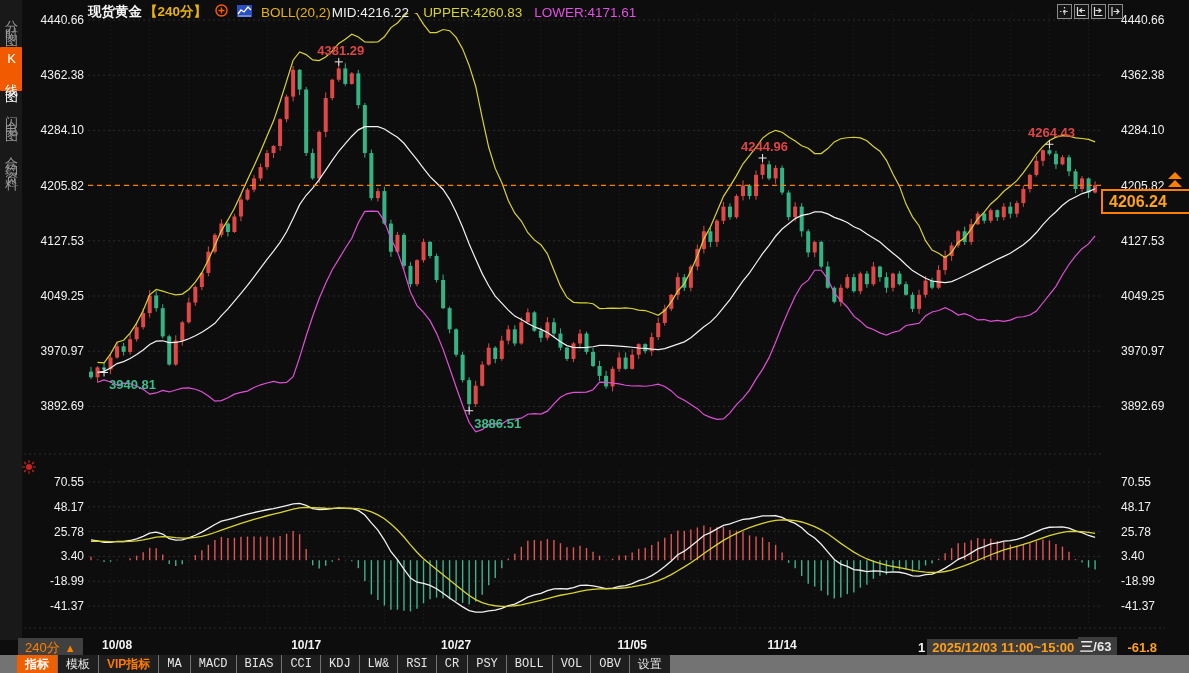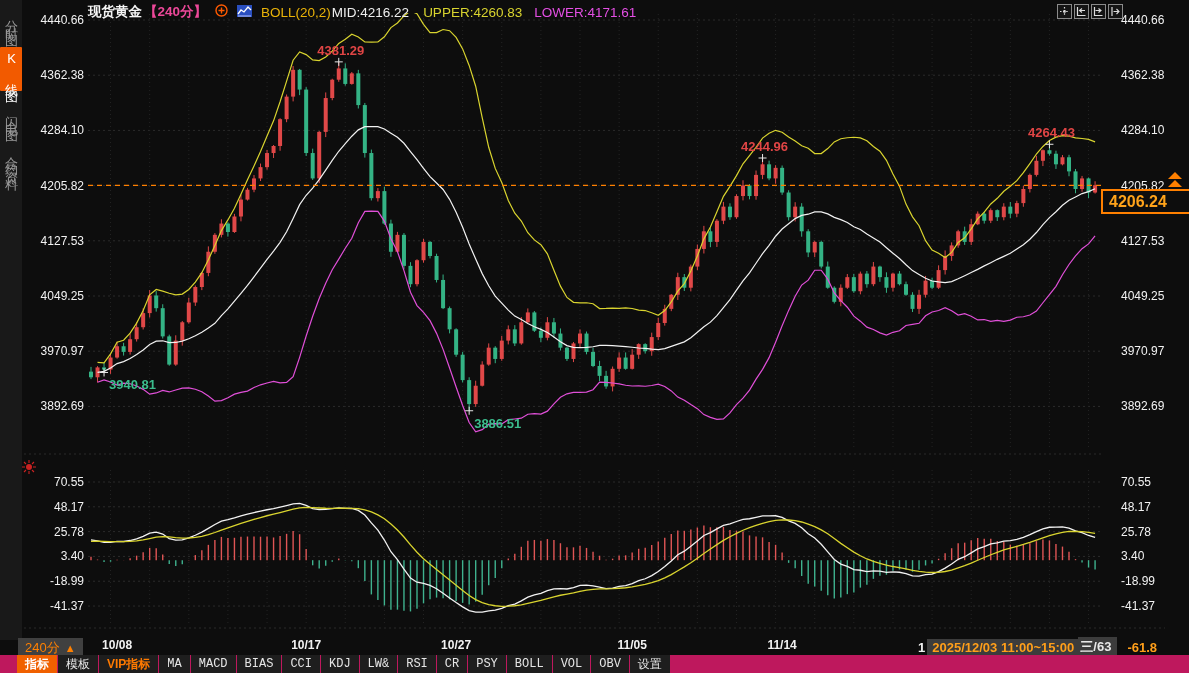--- a/index.html
+++ b/index.html
@@ -9,21 +9,21 @@
   
   .sidebar{position:absolute;left:0;top:0;width:22px;height:640px;background:#191919;z-index:3;
            display:flex;flex-direction:column;align-items:center;padding-top:6px;box-sizing:border-box;}
   .side-tab{writing-mode:vertical-rl;text-orientation:upright;font-size:13px;line-height:22px;
             letter-spacing:7px;color:#9a9a9a;padding:4px 0;cursor:pointer;}
   .side-tab.active{background:#f25a00;color:#fff;border-radius:1px;}
   .side-gap1{height:12px} .side-gap2{height:10px} .side-gap3{height:12px}
   
   .hdr{position:absolute;left:88px;top:3px;z-index:3;display:flex;align-items:center;font-size:13.5px;white-space:nowrap;}
   .hdr .sym{color:#f5f5f5;font-weight:bold;}
-  .hdr .per{color:#ec4899;font-weight:bold;margin-left:2px;}
+  .hdr .per{color:#eab308;font-weight:bold;margin-left:2px;}
   .hdr .plus{margin-left:8px;}
   .hdr .cicon{margin-left:9px;}
   .hdr .boll{margin-left:9px;color:#eab308;}
   .hdr .mid{margin-left:1px;color:#eee;}
   .hdr .upper{margin-left:14px;color:#d9d42f;}
   .hdr .lower{margin-left:12px;color:#e44fe4;}
   
   .macdhdr{position:absolute;left:88px;top:459px;z-index:3;display:flex;font-size:12.5px;white-space:nowrap;}
   .macdhdr .nm{color:#f0f0f0;} .macdhdr .df{margin-left:8px;color:#f0f0f0;}
   .macdhdr .de{margin-left:14px;color:#d9d42f;} .macdhdr .mc{margin-left:14px;color:#e44fe4;}
@@ -42,21 +42,21 @@
   
   .statusbar{position:absolute;left:918px;top:637px;z-index:3;display:flex;align-items:center;
              font-size:13px;font-weight:bold;white-space:nowrap;}
   .statusbar .pfx{color:#f0f0f0;margin-right:2px;}
   .statusbar .dt{background:#3c3c3c;color:#ff9f1a;padding:1px 4px 2px 5px;}
   .statusbar .wd{background:#3c3c3c;color:#e8e8e8;padding:1px 6px 2px 2px;}
   .statusbar .chg{color:#ff9f1a;margin-left:10px;}
   .watermark{position:absolute;left:1046px;top:606px;z-index:5;font-size:36px;font-weight:bold;
              color:#cfcfcf;opacity:.92;letter-spacing:1px;pointer-events:none;}
   
-  .toolbar{position:absolute;left:0;bottom:0;width:1189px;height:18px;background:#be185d;z-index:4;
+  .toolbar{position:absolute;left:0;bottom:0;width:1189px;height:18px;background:#737373;z-index:4;
            display:flex;gap:1px;padding-left:17px;box-sizing:border-box;}
   .tb-btn{background:#1e1e1e;color:#e6e6e6;font-size:12px;line-height:18px;padding:0 8px;cursor:pointer;}
   .tb-btn.en{font-family:"Liberation Mono",monospace;font-size:12px;}
   .tb-btn.active{background:#f06000;color:#fff;font-weight:bold;}
   .tb-btn.vip{color:#ff7a00;font-weight:bold;}
 </style>
 </head>
 <body>
 
 <div class="app">

